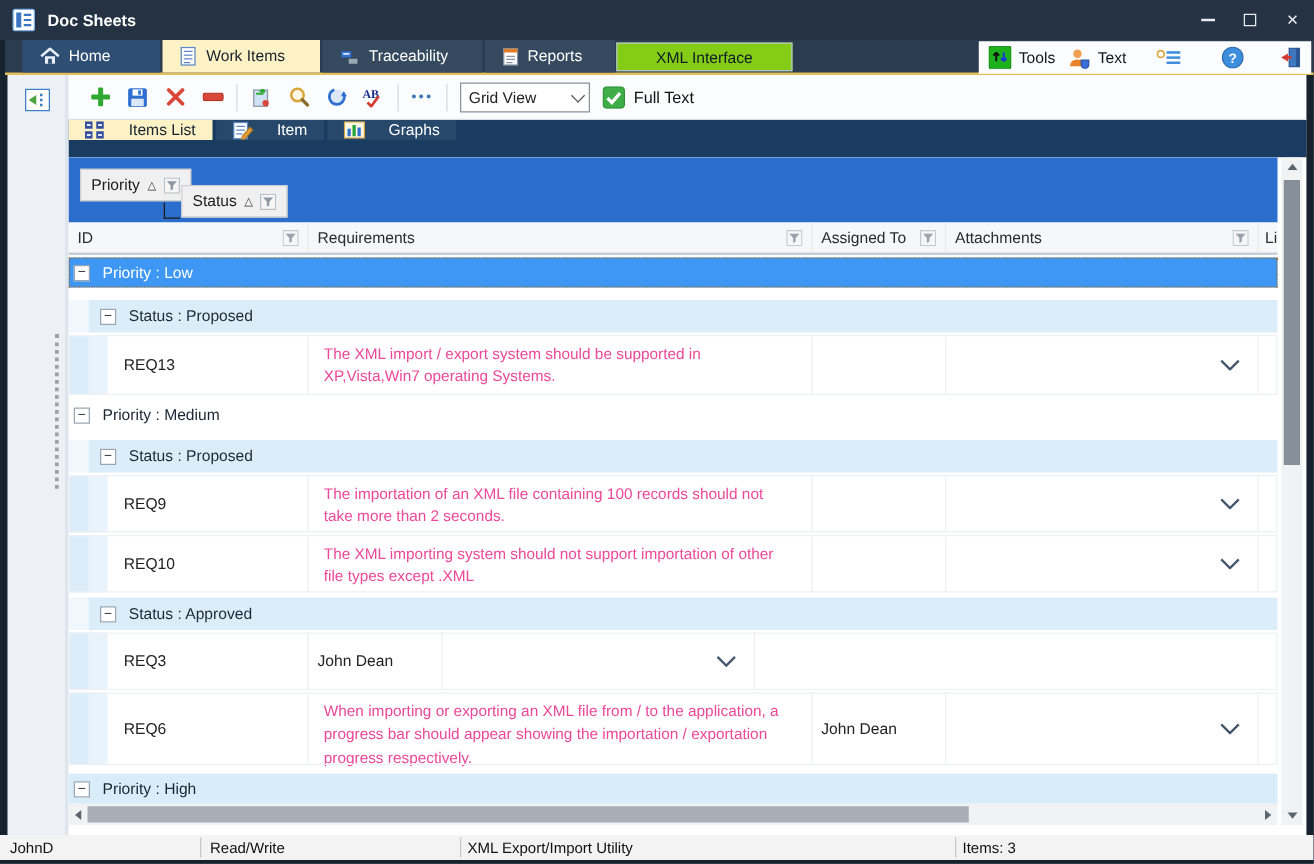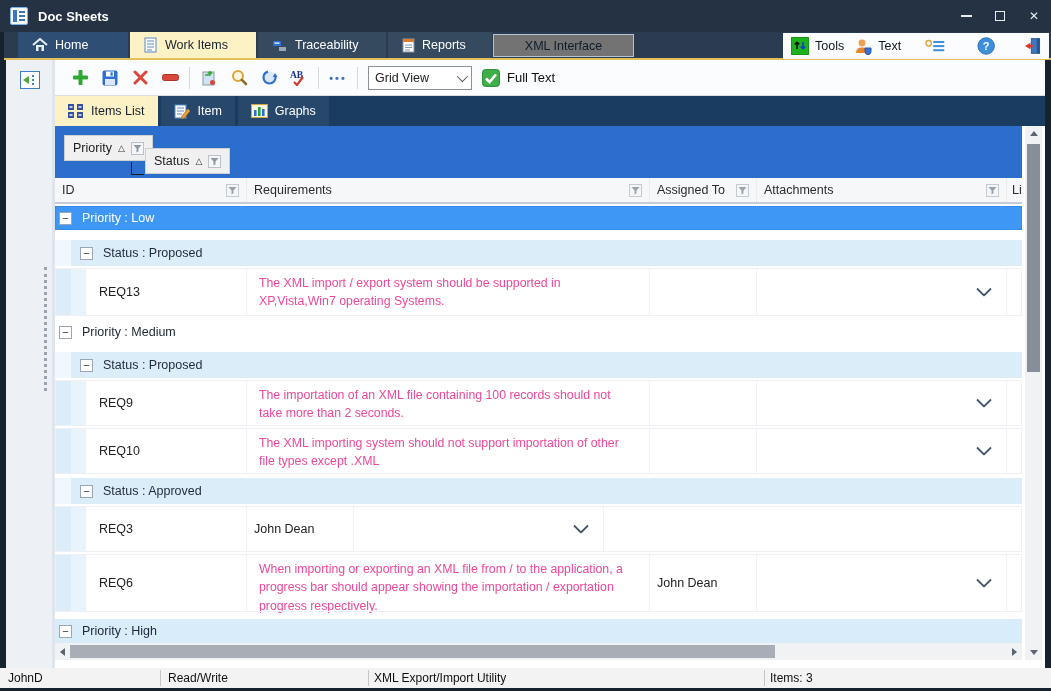--- a/index.html
+++ b/index.html
@@ -19,21 +19,21 @@
   .glyph-min { width:11px; height:2px; background:#e8ecf0; }
   .glyph-max { width:10px; height:10px; border:1.5px solid #e8ecf0; }
 
   
   .tabbar { position:absolute; left:4px; top:32px; width:1051px; height:28px; background:#2b3b50; border-bottom:2px solid #e3bf5a;padding-left:28px; }
   .nav-tab { position:absolute; top:0; height:26px; display:flex; align-items:center; gap:7px; padding:0 14px; font-size:12.5px; color:#fff; }
   .nav-home { left:14px; width:110px; background:#2e4e74; }
   .nav-work { left:126px; width:126px; background:#fdf2c6; color:#16212e; }
   .nav-trace { left:254px; width:128px; background:#35495f; }
   .nav-reports { left:384px; width:104px; background:#35495f; }
-  .xml-btn { position:absolute; left:489px; top:2px; width:141px; height:23px; background:#737373; border:1px solid #b4c2d1; color:#0f1b29; font-size:12.5px; display:flex; align-items:center; justify-content:center; }
+  .xml-btn { position:absolute; left:489px; top:2px; width:141px; height:23px; background:#84cc16; border:1px solid #b4c2d1; color:#0f1b29; font-size:12.5px; display:flex; align-items:center; justify-content:center; }
   .quick-strip { position:absolute; left:779px; top:1px; width:266px; height:26px; background:#fbfcfd; display:flex; align-items:center; gap:10px; padding:0 8px; color:#101820; font-size:12.5px; }
   .tool-chip { display:flex; align-items:center; gap:6px; }
 
   
   .i { display:inline-block; vertical-align:middle; }
 
   
   .sidebar { position:absolute; left:6px; top:60px; width:46px; height:608px; background:#edf1f6; }
   .panel-toggle { position:absolute; left:14px; top:11px; width:20px; height:18px; background:#fff; border:1.5px solid #3b7fc4; display:flex; align-items:center; }
   .panel-toggle .arrow { width:0; height:0; border-top:4px solid transparent; border-bottom:4px solid transparent; border-right:6px solid #49a53c; margin-left:2px; }
@@ -47,21 +47,21 @@
   .tb-btn { width:30px; height:28px; display:flex; align-items:center; justify-content:center; }
   .tb-sep { width:1px; height:22px; background:#d4d9df; margin:0 4px; }
   .tb-first { margin-left:10px; }
   .combo { width:104px; height:24px; border:1px solid #8a9199; background:#fff; display:flex; align-items:center; padding:0 6px; font-size:12.5px; color:#222; margin-left:6px; }
   .combo .chev { margin-left:auto; width:8px; height:8px; border-right:1.6px solid #555; border-bottom:1.6px solid #555; transform:rotate(45deg) translateY(-2px); }
   .fulltext { display:flex; align-items:center; gap:7px; margin-left:10px; font-size:13px; color:#111; }
   .ellipsis-btn { color:#3e74b8; font-size:11px; letter-spacing:2px; font-weight:bold; }
 
   
   .viewtabs { position:absolute; left:0; top:36px; width:990px; height:30px; background:#1b3c61; display:flex; }
-  .vtab { height:30px; display:flex; align-items:center; gap:7px; padding:0 13px; font-size:12.5px; color:#fff; margin-right:3px; }
+  .vtab { height:16px; display:flex; align-items:center; gap:19px; padding:0 13px; font-size:12.5px; color:#fff; margin-right:3px; }
   .vtab.active { background:#fdf2c6; color:#16212e; }
   .vtab.idle { background:#27486b; }
 
   
   .gridarea { position:absolute; left:0; top:66px; width:990px; height:542px; background:#fff; }
   .groupbar { position:absolute; left:0; top:0; width:967px; height:52px; background:#2c6ecb; }
   .chip { position:absolute; height:26px; background:#f0f0f0; border:1px solid #cfcfcf; display:flex; align-items:center; gap:6px; padding:0 8px; font-size:12.5px; color:#1c1c1c; }
   .chip-priority { left:9px; top:9px;justify-content:space-between; }
   .chip-status { left:90px; top:22px; }
   .chip .tri { font-size:9px; color:#333; }

